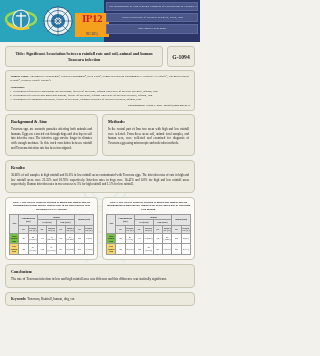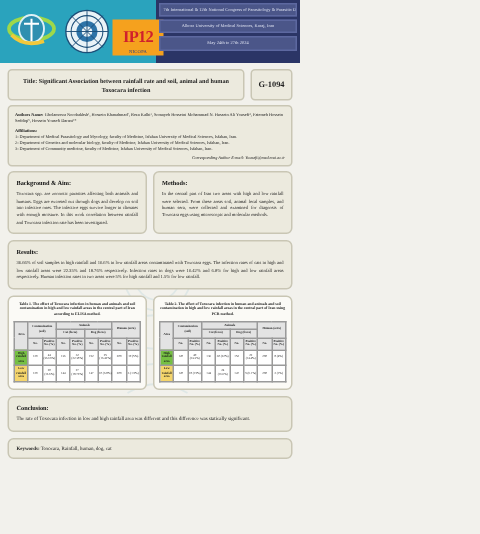--- a/index.html
+++ b/index.html
@@ -28,21 +28,21 @@
   }
   .logo-who{
     position:absolute;left:4px;top:5px;width:34px;height:30px;
   }
   .logo-ind{
     position:absolute;left:43px;top:6px;width:30px;height:30px;
   }
   .logo-cong{
     position:absolute;left:75px;top:13px;width:34px;height:24px;
     background:#f5a11e;
-    display:flex;align-items:center;justify-content:center;
+    display:flex;justify-content:center;
   }
   .logo-cong-inner{
     font-family:"Liberation Serif",serif;
     font-size:11px;color:#d0202c;font-weight:bold;line-height:1;
     letter-spacing:-0.5px;
   }
   .logo-cong-sub{
     position:absolute;bottom:1px;left:0;right:0;text-align:center;
     font-size:3px;color:#1b3a8a;letter-spacing:.2px;
   }

